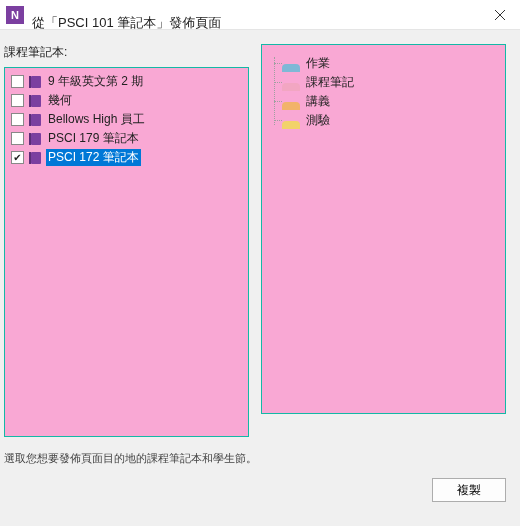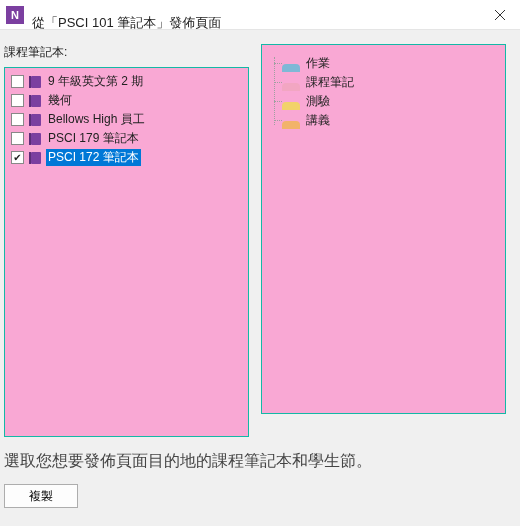--- a/index.html
+++ b/index.html
@@ -129,25 +129,25 @@
   .sec-tab::before,
   .sec-tab::after {
     content:"";
     position:absolute; bottom:0;
     width:0;height:0;
   }
   .sec-label { font-size: 12px; color: #222; }
 
   .instruction {
     margin-top: 14px;
-    font-size: 16px; color: #444;
+    font-size: 11px; color: #444;
   }
   .button-row {
     margin-top: 12px;
-    display: flex; justify-content: flex-start; gap: 8px;
+    display: flex; justify-content: flex-end; gap: 8px;
   }
   .btn {
     min-width: 74px; height: 24px;
     background: #fdfdfd;
     border: 1px solid #adadad;
     font-size: 12px;
     cursor: pointer;
     padding: 0 12px;
     font-family: inherit;
   }
@@ -206,27 +206,27 @@
           <div class="sec-line"></div>
         <div class="sec-row">
               <div class="sec-tab" style="background: rgb(127, 184, 214);"></div>
               <span class="sec-label">作業</span>
             </div>
             <div class="sec-row">
               <div class="sec-tab" style="background: rgb(242, 166, 194);"></div>
               <span class="sec-label">課程筆記</span>
             </div>
             <div class="sec-row">
+              <div class="sec-tab" style="background: rgb(242, 179, 106);"></div>
+              <span class="sec-label">講義</span>
+            </div>
+            <div class="sec-row">
               <div class="sec-tab" style="background: rgb(242, 210, 106);"></div>
               <span class="sec-label">測驗</span>
             </div>
-            <div class="sec-row">
-              <div class="sec-tab" style="background: rgb(242, 179, 106);"></div>
-              <span class="sec-label">講義</span>
-            </div>
           </div>
       </div>
     </div>
   </div>
 
   <div class="instruction">選取您想要發佈頁面目的地的課程筆記本和學生節。</div>
 
   <div class="button-row">
     <button class="btn">複製</button>
   </div>

